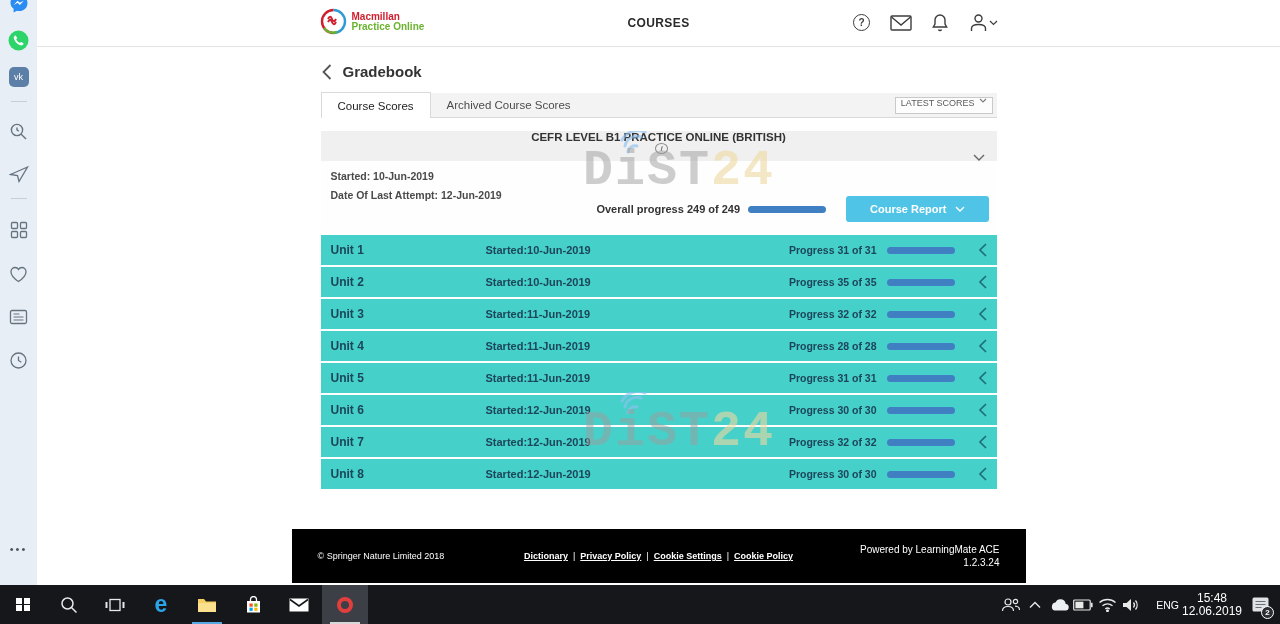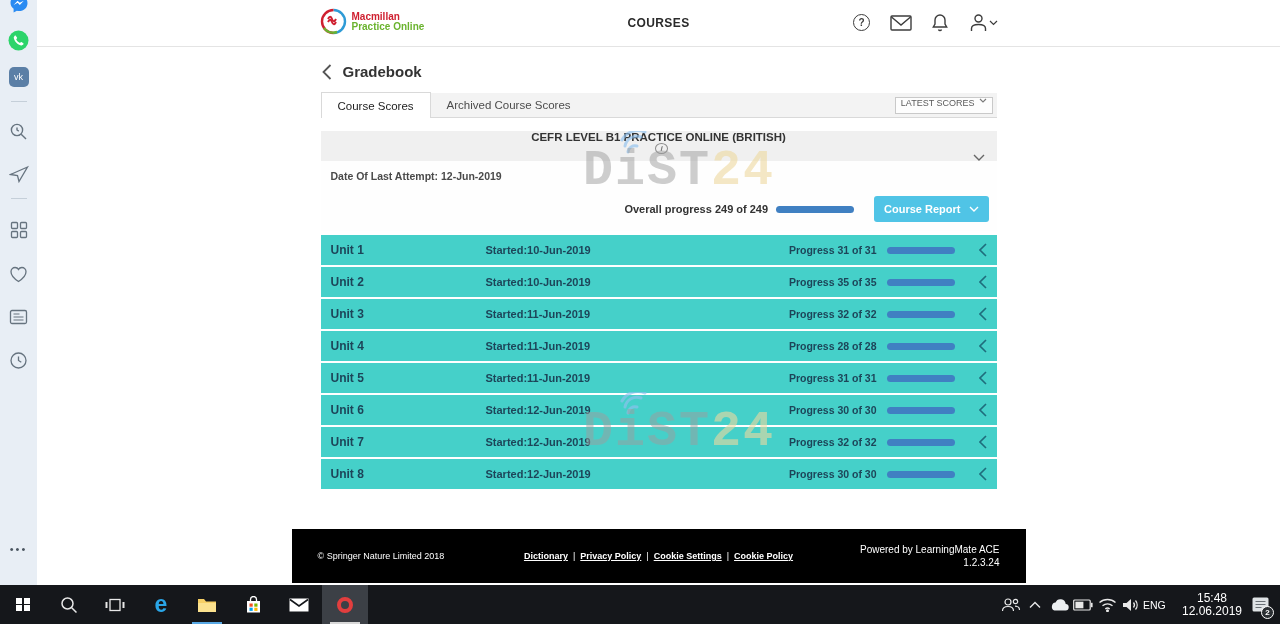--- a/index.html
+++ b/index.html
@@ -53,21 +53,21 @@
   .panel-caret { margin-left:auto; cursor:pointer; display:flex; }
   .panel-body { position:relative; padding:9px 10px 12px; height:70px; background:#fefefe; }
   .meta-line { font-size:10.5px; font-weight:bold; color:#4a4a4a; margin-bottom:7px; }
   .meta-row { display:flex; gap:22px; margin-top:2px; }
   .right-cluster { position:absolute; right:8px; bottom:9px; display:flex; align-items:center; gap:8px; }
   .overall-label { font-size:11px; font-weight:bold; color:#333; }
   .pbar { height:7px; border-radius:4px; background:#4080c2; }
   .pbar.overall { width:78px; }
   .report-btn { margin-left:12px; height:26px; min-width:100px; background:#50c4e6; border:none; border-radius:3px;
                 color:#fff; font-size:11px; font-weight:bold; display:flex; align-items:center; justify-content:space-between;
-                gap:8px; padding:0 10px; cursor:pointer; font-family:inherit; }
+                gap:8px; padding:0 24px; cursor:pointer; font-family:inherit; }
 
   .units { margin:4px 29px 0; }
   .unit-row { height:30px; background:#45d0c9; margin-bottom:2px; display:flex; align-items:center; cursor:pointer; }
   .u-name { width:165px; padding-left:10px; font-size:12px; font-weight:bold; color:#1d4559; }
   .u-started { font-size:11px; font-weight:bold; color:#1d4559; }
   .u-right { margin-left:auto; display:flex; align-items:center; gap:10px; margin-right:10px; }
   .u-progress { font-size:10.5px; font-weight:bold; color:#1d4559; }
   .pbar.unit { width:68px; }
   .u-caret { margin-left:14px; display:flex; cursor:pointer; }
 
@@ -94,21 +94,21 @@
   .tb-slot { width:46px; height:39px; display:flex; align-items:center; justify-content:center; position:relative; cursor:pointer; }
   .tb-slot.running:after { content:""; position:absolute; left:8px; right:8px; bottom:0; height:2px; background:#58a8e4; }
   .tb-slot.active { background:#3c4046; }
   .tb-slot.active:after { content:""; position:absolute; left:8px; right:8px; bottom:0; height:2px; background:#d8d8d8; }
   .win-grid { display:grid; grid-template-columns:6px 6px; grid-template-rows:6px 6px; gap:1.5px; }
   .win-grid div { background:#fff; }
   .edge-e { font-size:23px; font-weight:bold; color:#2aa6e8; line-height:1; }
   .opera-ring { width:16px; height:16px; border:4.5px solid #e23e3e; border-radius:50%; }
   .tb-right { margin-left:auto; display:flex; align-items:center; height:100%; padding-right:5px; }
   .tray-ico { width:24px; height:39px; display:flex; align-items:center; justify-content:center; cursor:pointer; }
-  .tray-lang { width:36px; text-align:left; font-size:10.5px; color:#fff; cursor:pointer; }
+  .tray-lang { width:36px; text-align:right; font-size:10.5px; color:#fff; cursor:pointer; }
   .tray-clock { width:66px; text-align:center; font-size:12px; color:#fff; line-height:13px; cursor:pointer; }
   .notif { position:relative; width:30px; height:39px; display:flex; align-items:center; justify-content:center; cursor:pointer; }
   .notif-badge { position:absolute; right:1px; bottom:5px; width:13px; height:13px; border-radius:50%;
                  background:#2b2f33; border:1px solid #fff; color:#fff; font-size:8px; font-weight:bold;
                  display:flex; align-items:center; justify-content:center; }
   svg { display:block; }
 </style>
 </head>
 <body>
 
@@ -267,20 +267,21 @@
         <span class="info-circle">
             <span>i</span>
           </span>
         <span class="panel-caret">
           <svg width="12" height="7" viewBox="0 0 12 7" fill="none" stroke="#666" stroke-width="1.4">
               <path d="M1 1l5 5 5-5"></path>
             </svg>
         </span>
       </div>
       <div class="panel-body">
+        <div class="meta-line">Started: 10-Jun-2019</div>
         <div class="meta-line">Date Of Last Attempt: 12-Jun-2019</div>
         <div class="right-cluster">
           <span class="overall-label">Overall progress 249 of 249</span>
           <span class="pbar overall"></span>
           <button class="report-btn">
             <span>Course Report</span>
             <svg width="10" height="6" viewBox="0 0 10 6" fill="none" stroke="#fff" stroke-width="1.4">
                 <path d="M1 1l4 4 4-4"></path>
               </svg>
           </button>

